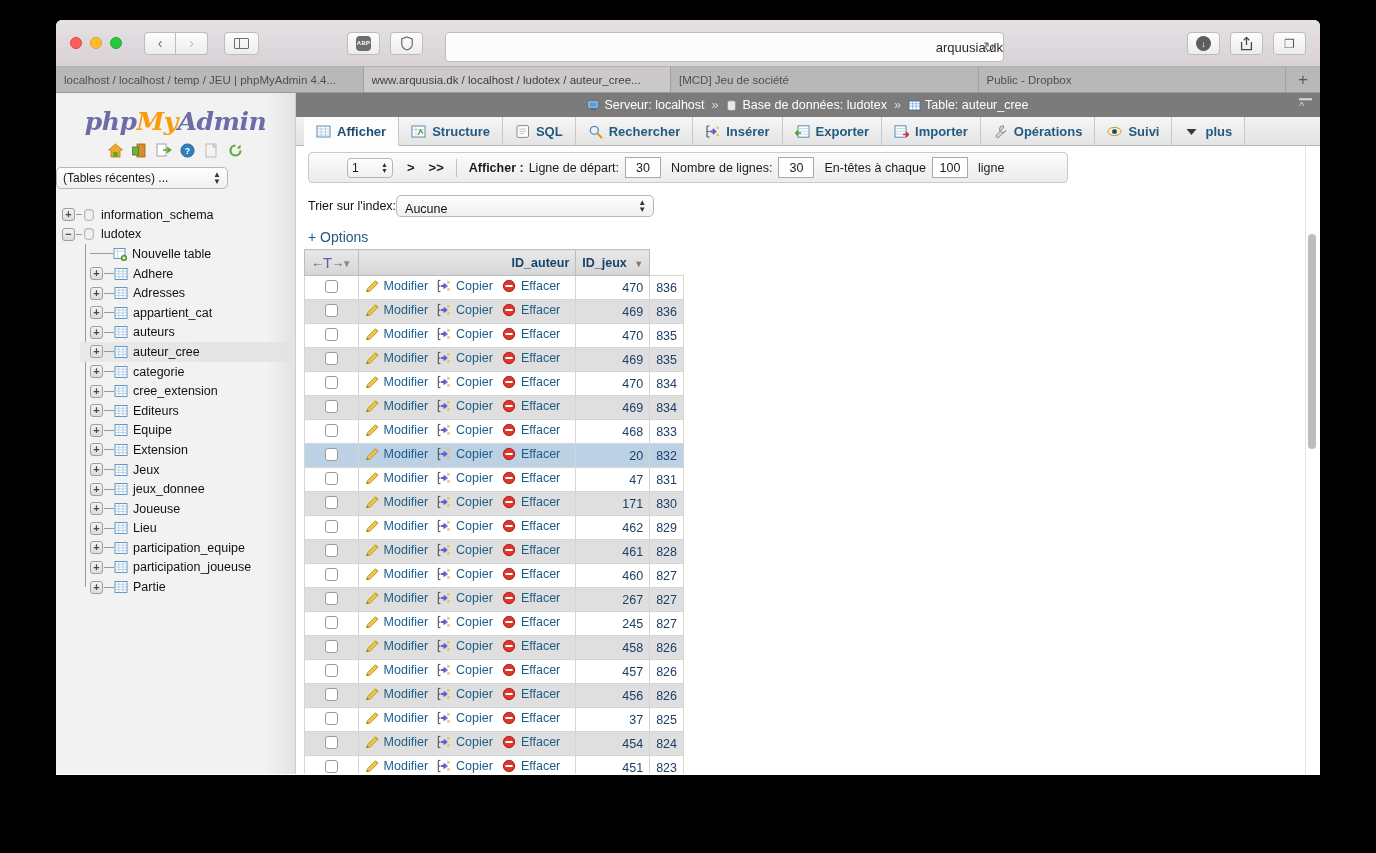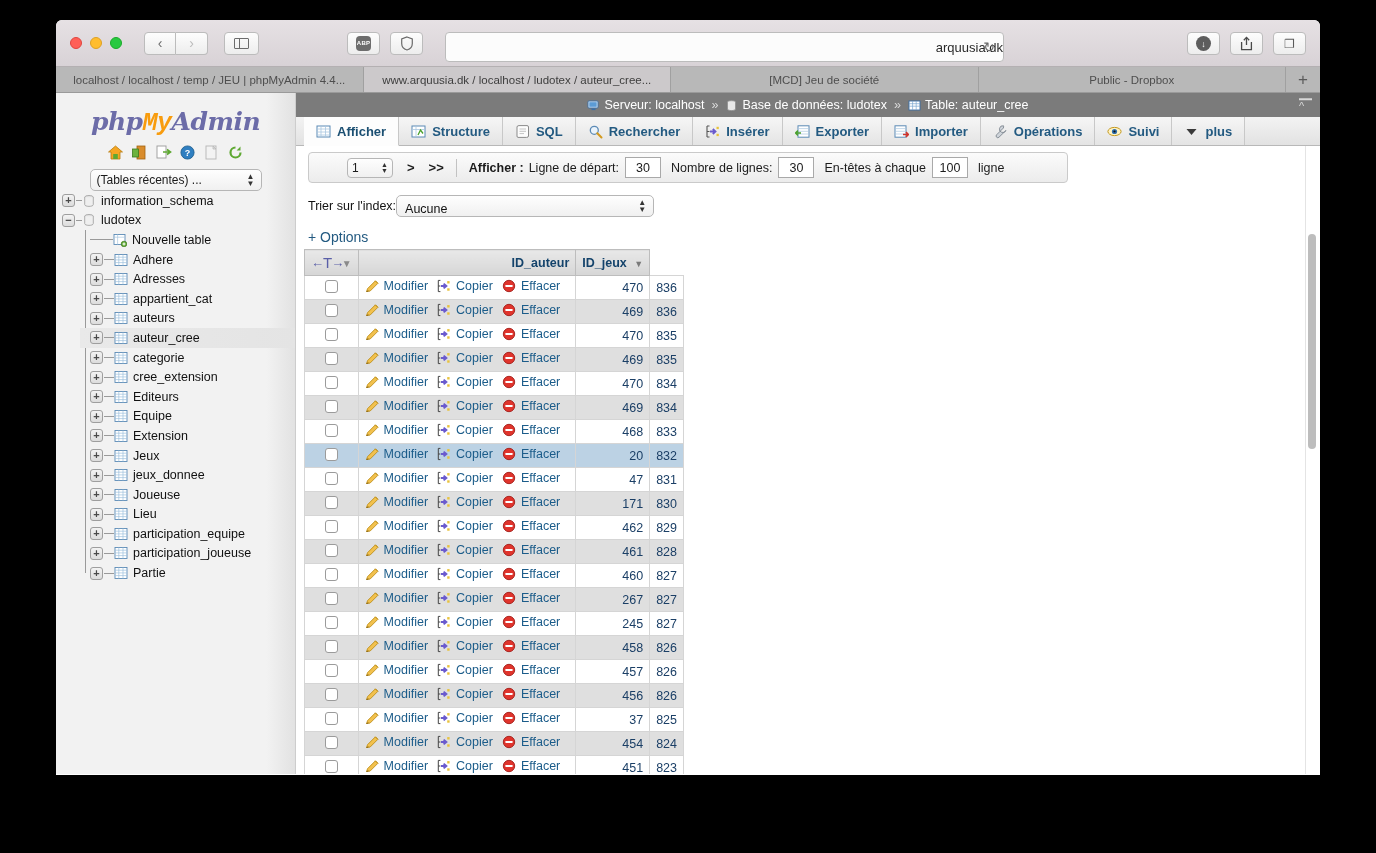--- a/index.html
+++ b/index.html
@@ -106,21 +106,21 @@
   }
 
   
   .tabbar {
     display: flex; height: 26px;
     background: #b8b8b8;
     border-bottom: 1px solid #9a9a9a;
   }
   .btab {
     flex: 1 1 0; min-width: 0;
-    display: flex; align-items: center; justify-content: center;
+    display: flex; align-items: center; 
     font-size: 11.5px; color: #4e4e4e;
     border-right: 1px solid #a0a0a0;
     background: #b8b8b8;
     padding: 0 8px;
     white-space: nowrap; overflow: hidden; text-overflow: ellipsis;
   }
   .btab.active { background: #ccc9cb; color:#3d3d3d; }
   .btab span { overflow: hidden; text-overflow: ellipsis; white-space: nowrap; }
   .btab-new {
     flex: 0 0 34px; display:flex; align-items:center; justify-content:center;
@@ -145,27 +145,27 @@
   }
   .pma-logo {
     text-align: center;
     font-family: "DejaVu Serif", serif;
     font-style: italic; font-weight: bold;
     font-size: 25px;
     letter-spacing: -.5px;
     margin: 6px 0 6px 0;
   }
   .pma-logo .php { color: #6c6ca8; }
-  .pma-logo .my  { color: #f89c0e; font-family: Liberation Mono, monospace; }
+  .pma-logo .my  { color: #f89c0e; }
   .pma-logo .adm { color: #6c6ca8; }
 
   .navicons { display: flex; justify-content: center; gap: 7px; margin: 2px 0 8px 0; }
   .navicons .ni { width: 17px; height: 17px; display:block; }
 
-  .recent-wrap { display: flex; justify-content: center; }
+  .recent-wrap { display: flex; justify-content: flex-start; margin-bottom: 16px; }
   .recent-sel {
     width: 172px; height: 22px;
     background: linear-gradient(to bottom,#fefefe,#f0f0f0);
     border: 1px solid #b6b6b6; border-radius: 5px;
     display: flex; align-items: center;
     padding: 0 6px;
     font-size: 12px; color: #1a1a1a;
     position: relative;
   }
   .recent-sel .arrows {

